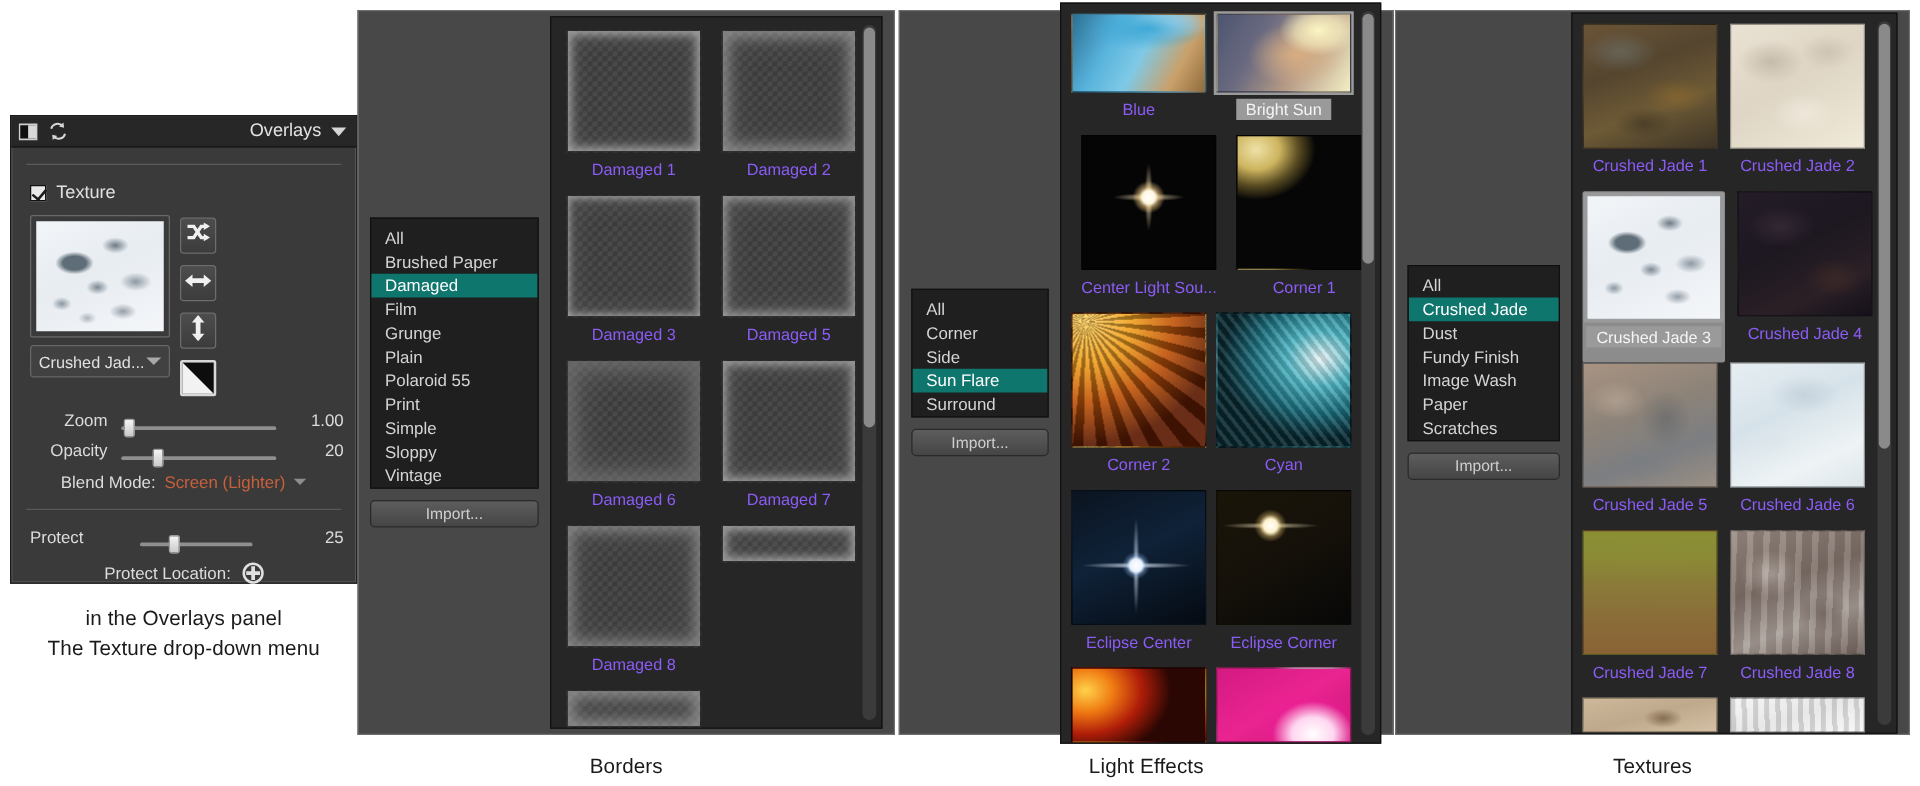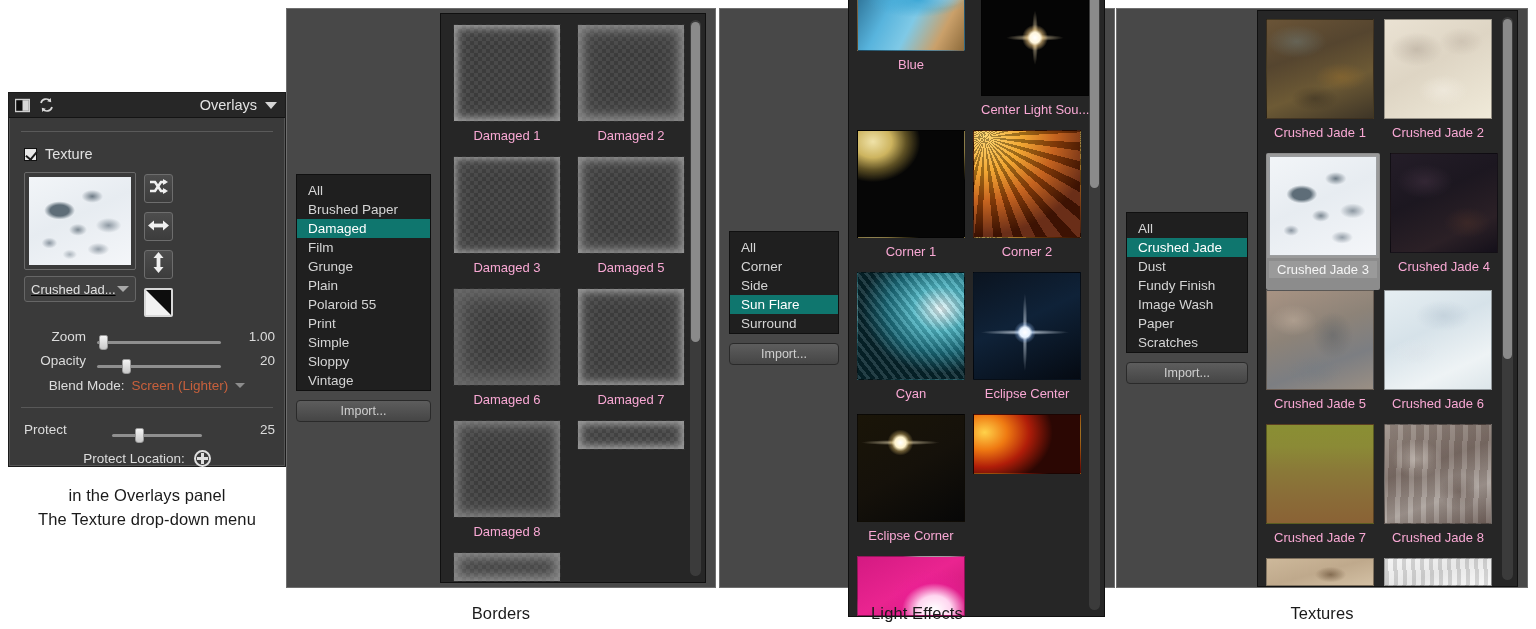--- a/index.html
+++ b/index.html
@@ -69,21 +69,21 @@
     position: absolute;
     left: 3px; top: 0px;
     width: 5px; height: 9px;
     border: solid #1a1a1a;
     border-width: 0 2px 2px 0;
     transform: rotate(40deg);
   }
   .tex-check-row .lbl { color: #e0e0e0; font-size: 14.5px; }
 
   .tex-main { display: flex; margin-top: 10px; padding-left: 5px; }
-  .tex-left { width: 112px; text-decoration: underline; }
+  .tex-left { width: 112px; }
   .tex-thumb-box {
     width: 112px; height: 98px;
     background: #3a3a3a;
     border: 1px solid #6a6a6a;
     padding: 4px;
     border-radius: 2px;
   }
   .tex-thumb {
     width: 100%; height: 100%;
     background:
@@ -238,21 +238,21 @@
     padding: 10px 0 0 12px;
     gap: 0px;
   }
   .thumb-cell {
     display: flex; flex-direction: column; align-items: center;
   }
   .thumb-img {
     border: 1px solid rgba(0,0,0,0.35);
   }
   .thumb-label {
-    color: #f9a8d4;
+    color: #8b5cf6;
     font-size: 13px;
     margin: 5px 0 12px 0;
     padding: 1px 8px;
     white-space: nowrap;
   }
   .thumb-cell.selected .thumb-label {
     background: #9a9a9a;
     color: #f5f5f5;
   }
   .thumb-cell.selected .thumb-img {
@@ -515,20 +515,27 @@
 
   <div class="thumb-panel">
     <div class="thumb-grid" style="padding:8px 0 0 8px; gap:0 8px;">
       <div class="thumb-cell">
         <div class="thumb-img" style="width:108px;height:63px;background:
             radial-gradient(ellipse 70px 24px at 56% 18%, #3ea8d6 0%, rgba(62,168,214,0) 72%),
             radial-gradient(ellipse 46px 18px at 72% 12%, #cfe7f5 0%, rgba(207,231,245,0) 70%),
             linear-gradient(118deg, #2b6f93 0%, #58b4dd 30%, #7fc9e6 52%, #caa06a 78%, #8e6c3c 100%);"></div>
         <div class="thumb-label">Blue</div>
       </div>
+      <div class="thumb-cell selected">
+        <div class="thumb-img" style="width:108px;height:63px;background:
+            radial-gradient(ellipse 40px 26px at 76% 20%, #fdf6c4 0%, rgba(253,246,196,0.6) 45%, rgba(253,246,196,0) 78%),
+            radial-gradient(ellipse 52px 34px at 60% 52%, #d8ae83 0%, rgba(216,174,131,0) 75%),
+            linear-gradient(120deg, #4d5570 0%, #6a6a80 32%, #b59a86 62%, #f2eec4 100%);"></div>
+        <div class="thumb-label">Bright Sun</div>
+      </div>
 
       <div class="thumb-cell">
         <div class="thumb-img" style="width:108px;height:108px;background:
             radial-gradient(circle 13px at 50% 46%, #ffffff 0%, #fff6dd 40%, rgba(255,214,140,0.55) 62%, rgba(255,180,90,0) 100%),
             radial-gradient(ellipse 36px 4px at 50% 46%, rgba(255,235,190,0.75) 0%, rgba(255,220,150,0) 80%),
             radial-gradient(ellipse 4px 34px at 50% 46%, rgba(255,235,190,0.75) 0%, rgba(255,220,150,0) 80%),
             #050505;"></div>
         <div class="thumb-label">Center Light Sou...</div>
       </div>
       <div class="thumb-cell">

